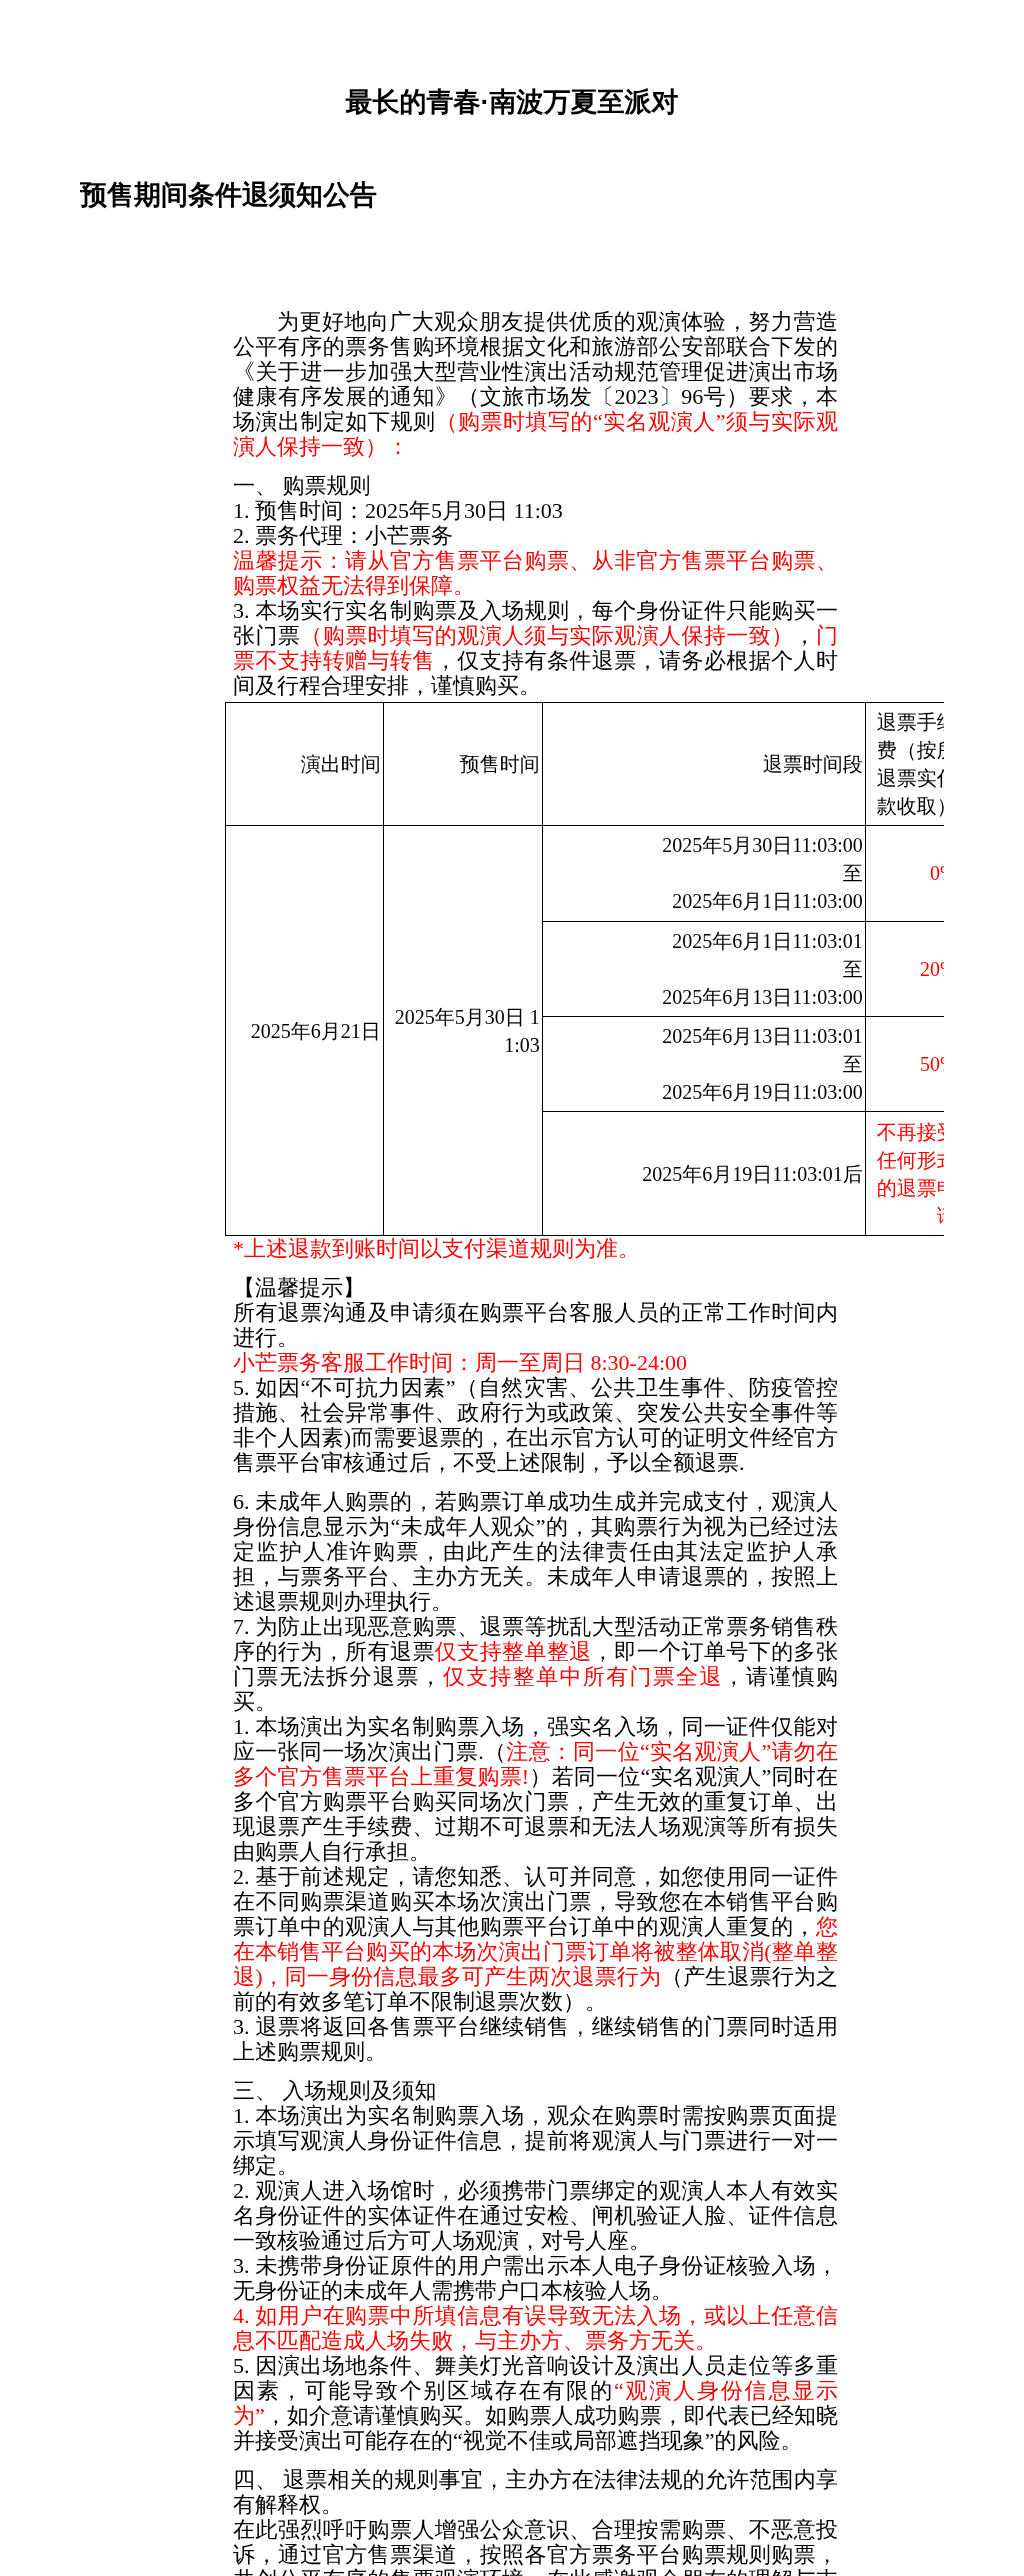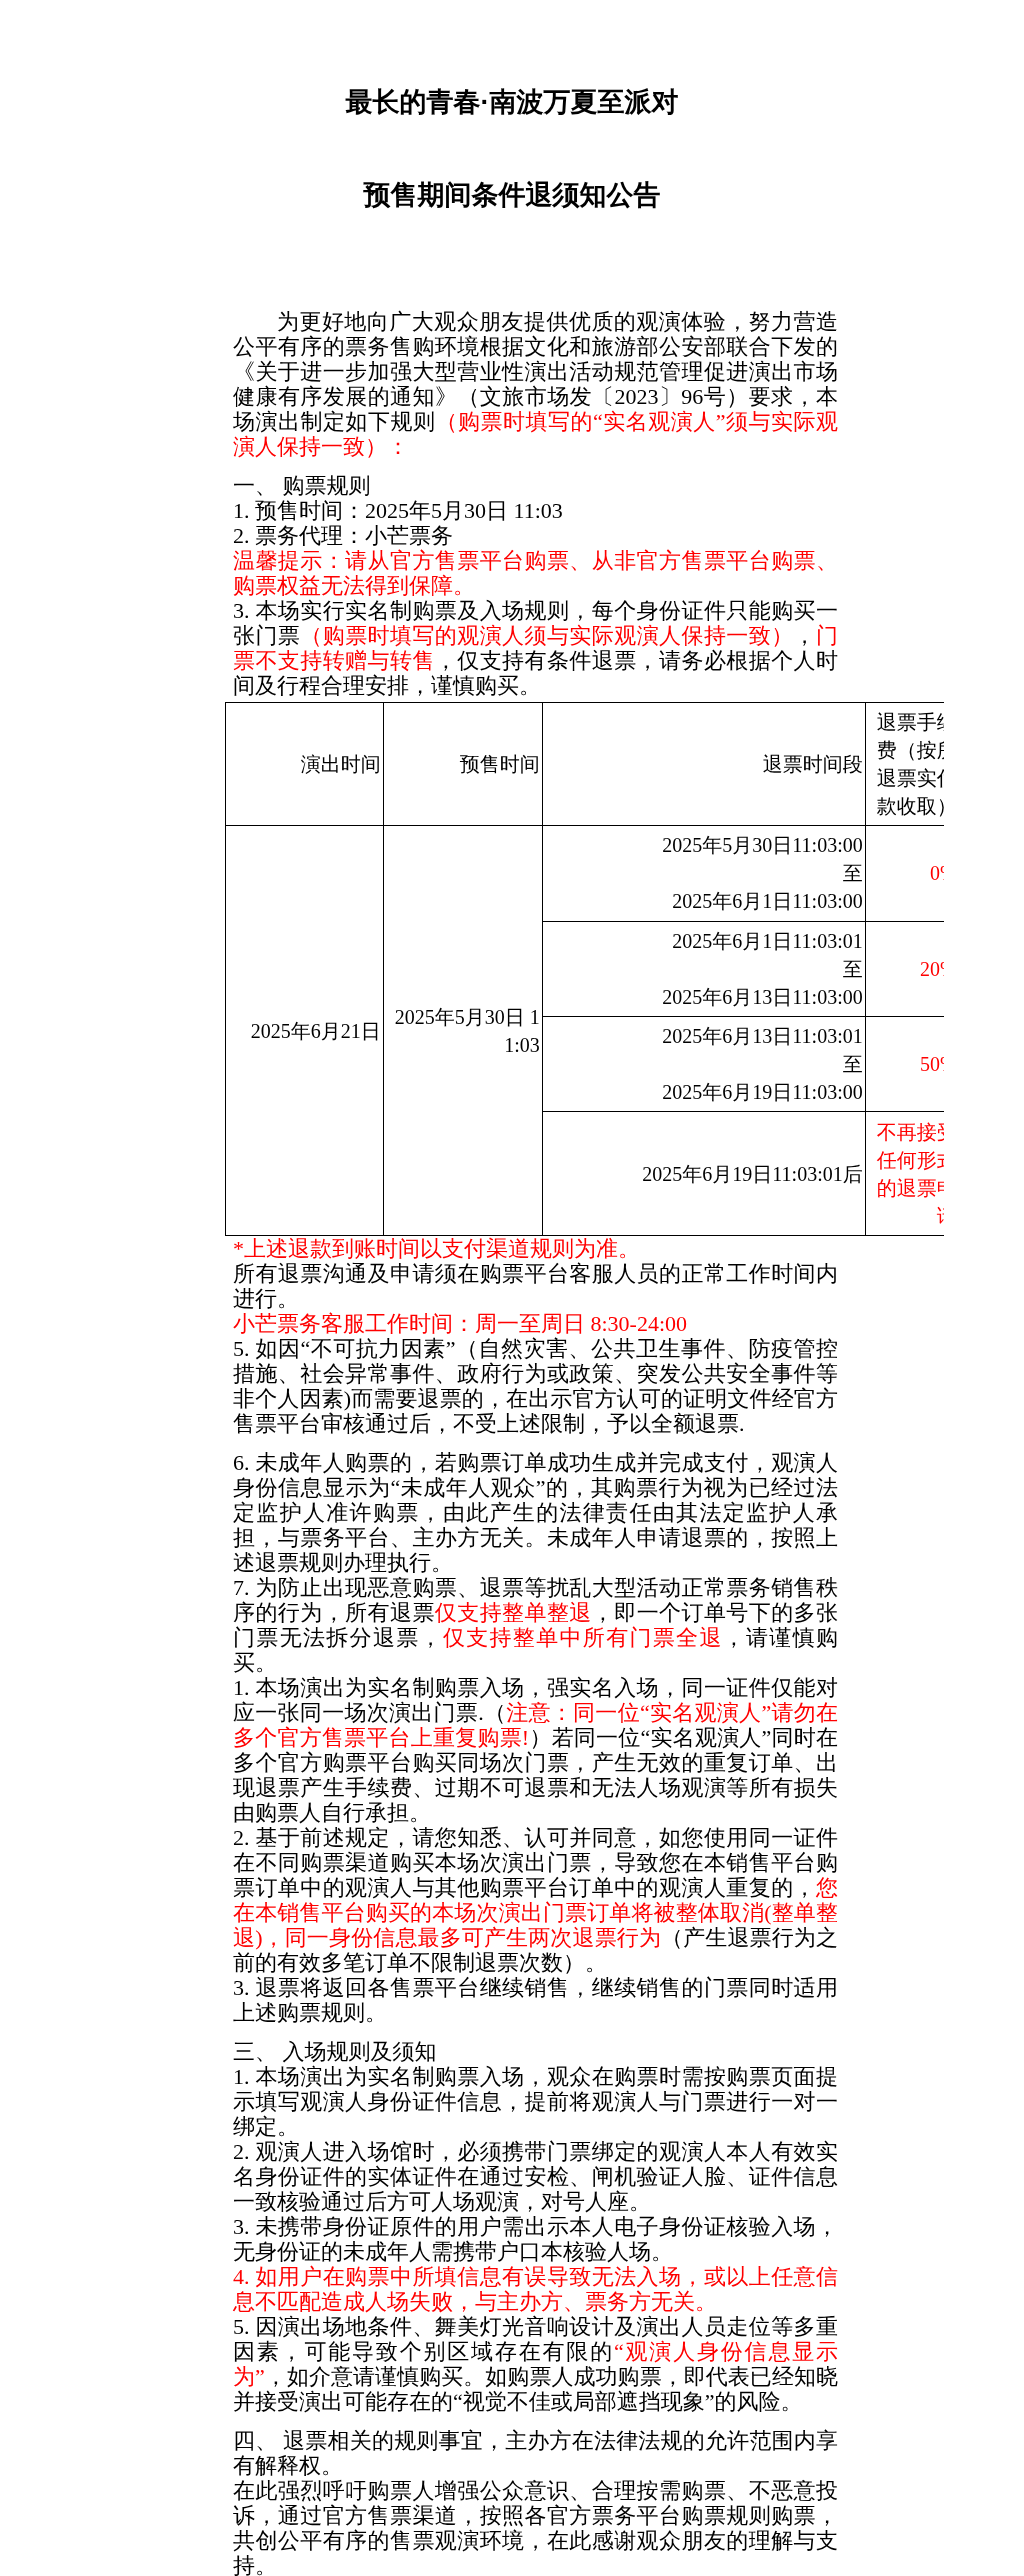--- a/index.html
+++ b/index.html
@@ -18,21 +18,21 @@
     padding-top:85px;
     text-align:center;
     font-size:27px;
     line-height:34px;
     font-weight:bold;
     font-family:"Liberation Sans","DejaVu Sans",sans-serif;
   }
   .doc-subtitle{
     margin:0;
     padding-top:59px;
-    text-align:center;
+    text-align:left;
     font-size:27px;
     line-height:34px;
     font-weight:bold;
     font-family:"Liberation Sans","DejaVu Sans",sans-serif;
   }
   .content{
     margin:97px 106px 0 153px;
     font-size:22px;
     line-height:25px;
     text-align:justify;
@@ -119,20 +119,21 @@
           </tr>
           <tr>
             <td class="period">2025年6月19日11:03:01后</td>
             <td class="red">不再接受任何形式的退票申请</td>
           </tr>
         </tbody>
     </table>
 
     <div id="blocks-after">
         <p class="para"><span class="red">*上述退款到账时间以支付渠道规则为准。</span></p>
+        <p class="para space-before"><span>【温馨提示】</span></p>
         <p class="para"><span>所有退票沟通及申请须在购票平台客服人员的正常工作时间内进行。</span></p>
         <p class="para"><span class="red">小芒票务客服工作时间：周一至周日 8:30-24:00</span></p>
         <p class="para"><span>5. 如因“不可抗力因素”（自然灾害、公共卫生事件、防疫管控措施、社会异常事件、政府行为或政策、突发公共安全事件等非个人因素)而需要退票的，在出示官方认可的证明文件经官方售票平台审核通过后，不受上述限制，予以全额退票.</span></p>
         <p class="para space-before"><span>6. 未成年人购票的，若购票订单成功生成并完成支付，观演人身份信息显示为“未成年人观众”的，其购票行为视为已经过法定监护人准许购票，由此产生的法律责任由其法定监护人承担，与票务平台、主办方无关。未成年人申请退票的，按照上述退票规则办理执行。</span></p>
         <p class="para"><span>7. 为防止出现恶意购票、退票等扰乱大型活动正常票务销售秩序的行为，所有退票</span><span class="red">仅支持整单整退</span><span>，即一个订单号下的多张门票无法拆分退票，</span><span class="red">仅支持整单中所有门票全退</span><span>，请谨慎购买。</span></p>
         <p class="para"><span>1. 本场演出为实名制购票入场，强实名入场，同一证件仅能对应一张同一场次演出门票.（</span><span class="red">注意：同一位“实名观演人”请勿在多个官方售票平台上重复购票!</span><span>）若同一位“实名观演人”同时在多个官方购票平台购买同场次门票，产生无效的重复订单、出现退票产生手续费、过期不可退票和无法人场观演等所有损失由购票人自行承担。</span></p>
         <p class="para"><span>2. 基于前述规定，请您知悉、认可并同意，如您使用同一证件在不同购票渠道购买本场次演出门票，导致您在本销售平台购票订单中的观演人与其他购票平台订单中的观演人重复的，</span><span class="red">您在本销售平台购买的本场次演出门票订单将被整体取消(整单整退)，同一身份信息最多可产生两次退票行为</span><span>（产生退票行为之前的有效多笔订单不限制退票次数）。</span></p>
         <p class="para"><span>3. 退票将返回各售票平台继续销售，继续销售的门票同时适用上述购票规则。</span></p>
         <p class="para space-before"><span>三、 入场规则及须知</span></p>
         <p class="para"><span>1. 本场演出为实名制购票入场，观众在购票时需按购票页面提示填写观演人身份证件信息，提前将观演人与门票进行一对一绑定。</span></p>

